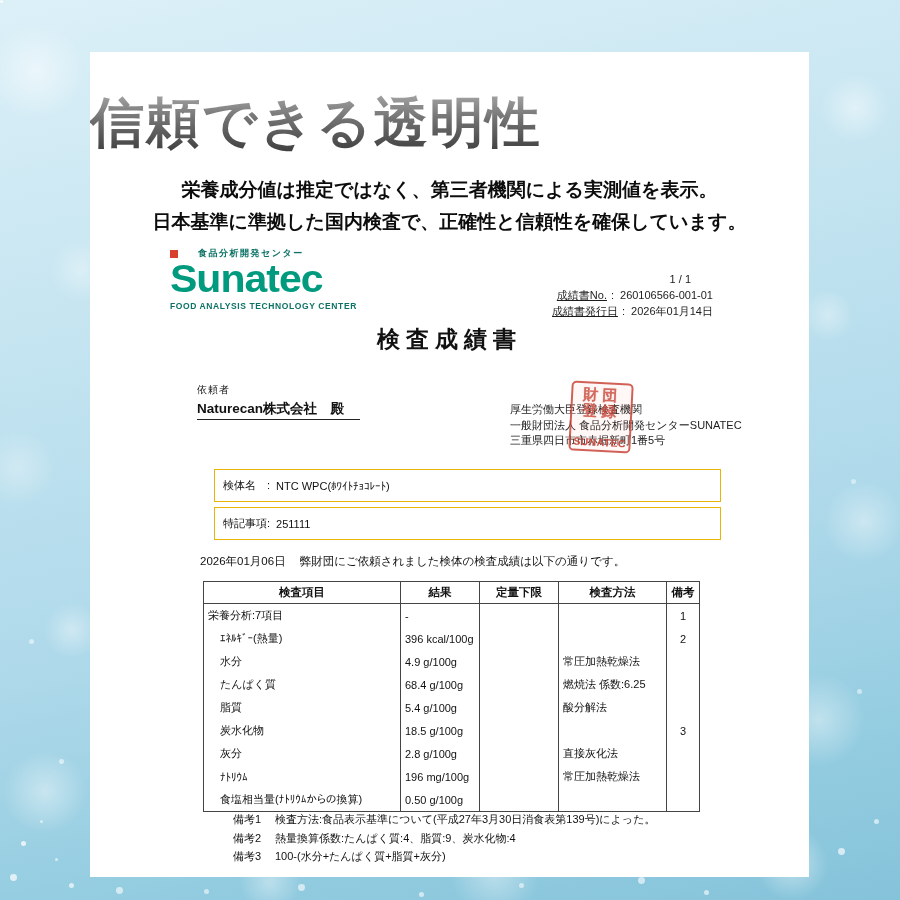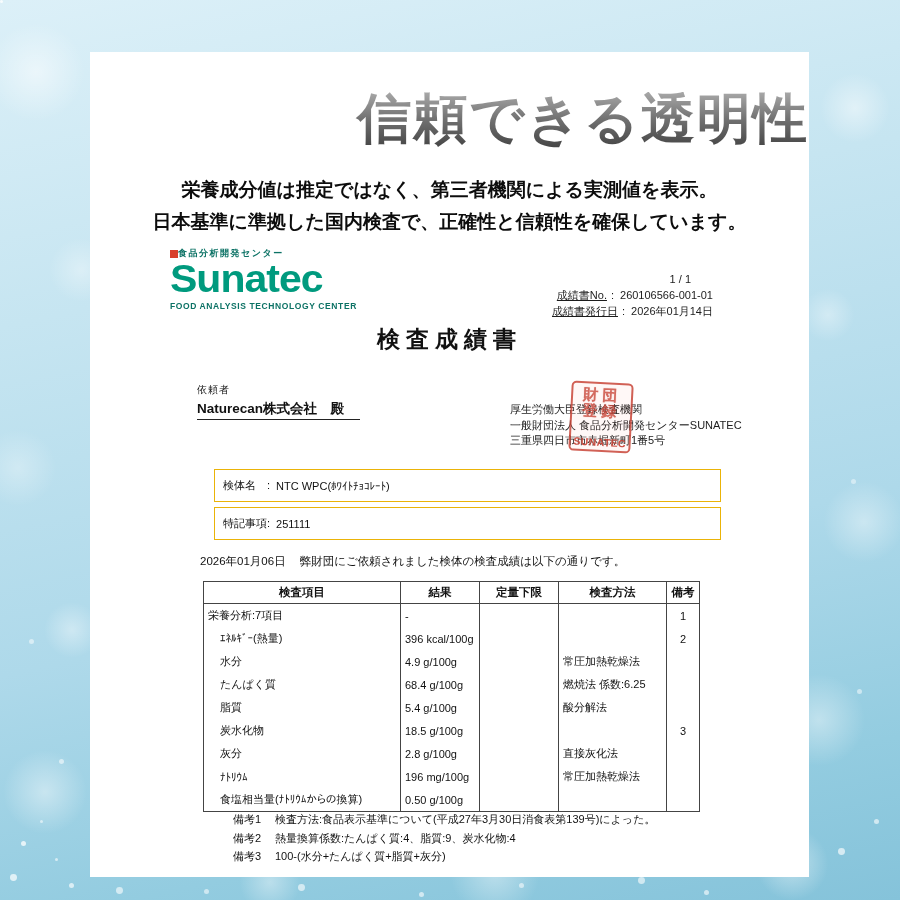--- a/index.html
+++ b/index.html
@@ -40,33 +40,33 @@
       705px 891px 0 1px rgba(255,255,255,.6), 770px 868px 0 1px rgba(255,255,255,.6),
       840px 850px 0 2px rgba(255,255,255,.65),875px 820px 0 1px rgba(255,255,255,.6),
       858px 690px 0 1px rgba(255,255,255,.5), 30px 640px 0 1px rgba(255,255,255,.5),
       60px 760px 0 1px rgba(255,255,255,.55), 852px 480px 0 1px rgba(255,255,255,.45);
   }
   
   .card{
     position:absolute;left:90px;top:52px;width:719px;height:825px;background:#ffffff;
   }
   .hero-title{
-    position:absolute;top:40px;left:0;right:0;text-align:right;
-    font-family:Liberation Mono, monospace;font-weight:600;
+    position:absolute;top:40px;left:0;right:0;text-align:left;
+    font-family:Liberation Serif, serif;font-weight:600;
     font-size:54px;line-height:1.15;letter-spacing:2px;
     background:linear-gradient(180deg,var(--title-gray-top,#a8a8a8) 0%,#707070 45%,var(--title-gray-bottom,#3c3c3c) 100%);
     -webkit-background-clip:text;background-clip:text;color:transparent;
   }
   .hero-sub{
     position:absolute;top:122px;left:0;right:0;text-align:center;
     font-size:19px;line-height:32px;font-weight:700;color:#0d0d0d;
   }
   
   .logo{position:absolute;left:80px;top:197px;line-height:1;}
-  .logo-top{display:flex;align-items:center;gap:0;font-size:9px;font-weight:700;
+  .logo-top{display:flex;align-items:center;gap:20px;font-size:9px;font-weight:700;
     color:var(--brand-teal-dark,#0c7265);letter-spacing:1.5px;}
   .logo-sq{width:8px;height:8px;background:var(--brand-red,#d8402c);display:inline-block;}
   .logo-word{font-size:41px;font-weight:800;color:var(--brand-green,#009a7e);
     letter-spacing:-1px;margin-top:1px;transform:scaleY(.96);}
   .logo-en{font-size:8.5px;font-weight:700;color:var(--brand-teal-dark,#0c7265);
     letter-spacing:.6px;margin-top:2px;}
   
   .meta{position:absolute;right:96px;top:219px;text-align:right;font-size:11px;
     line-height:16px;color:#1c1c1c;}
   .meta .pg{margin-right:22px;}

